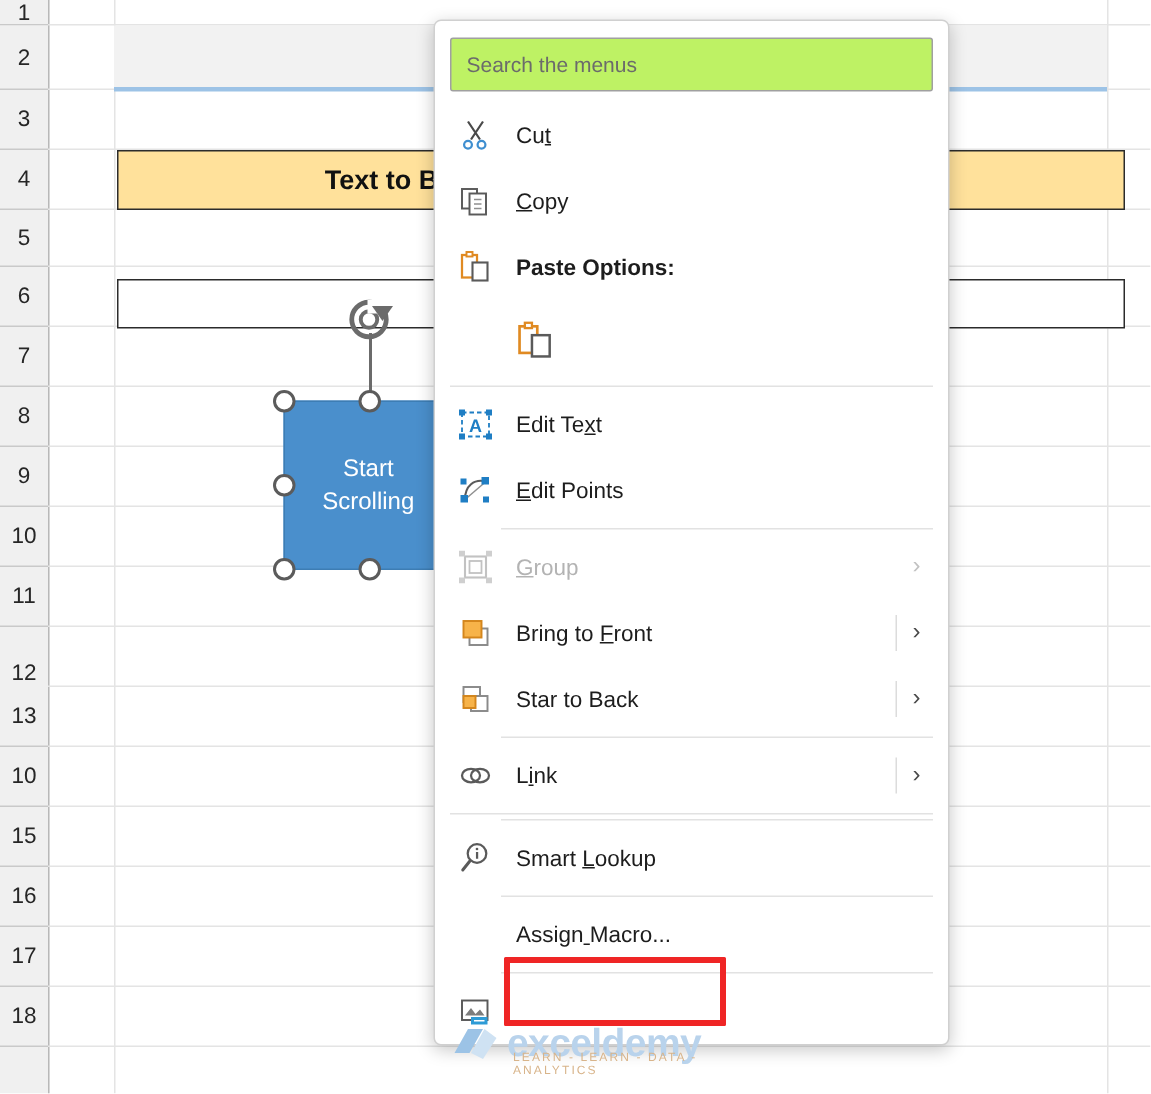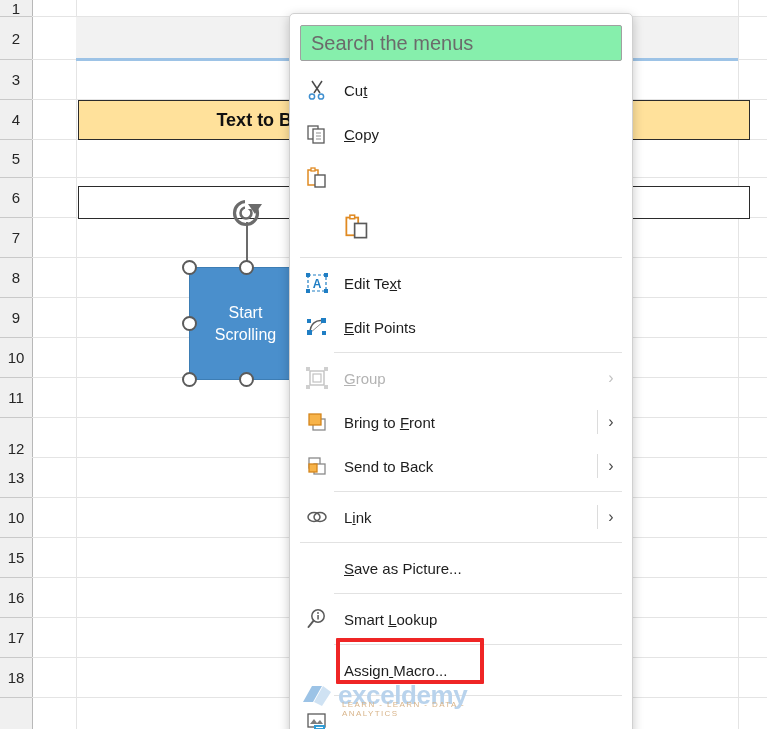--- a/index.html
+++ b/index.html
@@ -77,23 +77,23 @@
     border-radius:5px;
     box-shadow:0 3px 11px rgba(0,0,0,.22);
     z-index:40;
     overflow:hidden;
     font-size:15px;color:#1d1d1d;
   }
   #search-wrap{padding:11px 10px 7px 10px;}
   #search-input{
     width:100%;box-sizing:border-box;height:36px;
     border:1px solid #a0a0a0;border-radius:2px;
-    padding:0 10px;font-size:20px;color:#333;
+    padding:0 10px;font-size:14px;color:#333;
     font-family:"Liberation Sans", sans-serif;
-    background:#86efac;outline:none;
+    background:#bef264;outline:none;
   }
   #search-input::placeholder{color:#6b6b6b;}
   .mi{
     position:relative;display:flex;align-items:center;
     height:44px;padding:0 8px 0 10px;cursor:default;
   }
   .mi .ico{width:34px;height:30px;display:flex;align-items:center;justify-content:center;flex:0 0 34px;}
   .mi .lbl{flex:1;white-space:nowrap;padding-left:10px;}
   .mi.bold .lbl{font-weight:bold;}
   .mi.disabled .lbl{color:#b3b3b3;}
@@ -228,20 +228,21 @@
         <span class="lbl"><span class="ul">C</span>opy</span>
       </div>
       <div class="mi bold">
         <span class="ico">
           <svg width="22" height="22" viewBox="0 0 22 22">
             <rect x="2" y="3" width="10" height="15" fill="#fff" stroke="#e08a22" stroke-width="1.5"></rect>
             <rect x="5" y="1" width="4" height="3" fill="#fff" stroke="#e08a22" stroke-width="1.3"></rect>
             <rect x="9" y="8" width="10" height="12" fill="#fff" stroke="#5a5a5a" stroke-width="1.4"></rect>
           </svg>
         </span>
+        <span class="lbl">Paste Options:</span>
       </div>
       <div id="paste-row">
         <svg width="26" height="26" viewBox="0 0 22 22">
           <rect x="2" y="3" width="10" height="15" fill="#fff" stroke="#e08a22" stroke-width="1.5"></rect>
           <rect x="5" y="1" width="4" height="3" fill="#fff" stroke="#e08a22" stroke-width="1.3"></rect>
           <rect x="9" y="8" width="10" height="12" fill="#fff" stroke="#5a5a5a" stroke-width="1.4"></rect>
         </svg>
       </div>
       <div class="sep full"></div>
       <div class="mi">
@@ -297,41 +298,37 @@
         <span class="chev">›</span>
       </div>
       <div class="mi">
         <span class="ico">
           <svg width="22" height="22" viewBox="0 0 22 22">
             <rect x="3" y="3" width="11" height="10" fill="#fff" stroke="#8a8a8a" stroke-width="1.3"></rect>
             <rect x="8" y="9" width="11" height="10" fill="#fff" stroke="#8a8a8a" stroke-width="1.3"></rect>
             <rect x="3" y="9" width="8" height="8" fill="#f7b349" stroke="#d4861c" stroke-width="1.3"></rect>
           </svg>
         </span>
-        <span class="lbl">Send to Back</span>
+        <span class="lbl">Star to Back</span>
         <span class="vdiv"></span>
         <span class="chev">›</span>
       </div>
       <div class="sep"></div>
       <div class="mi">
         <span class="ico">
           <svg width="22" height="22" viewBox="0 0 22 22">
             <ellipse cx="8" cy="11" rx="6" ry="4.5" fill="none" stroke="#5a5a5a" stroke-width="1.5"></ellipse>
             <ellipse cx="14" cy="11" rx="6" ry="4.5" fill="none" stroke="#5a5a5a" stroke-width="1.5"></ellipse>
           </svg>
         </span>
         <span class="lbl">L<span class="ul">i</span>nk</span>
         <span class="vdiv"></span>
         <span class="chev">›</span>
       </div>
       <div class="sep full"></div>
-      <div class="mi">
-        <span class="ico"></span>
-        <span class="lbl"><span class="ul">S</span>ave as Picture...</span>
-      </div>
       <div class="sep"></div>
       <div class="mi">
         <span class="ico">
           <svg width="22" height="22" viewBox="0 0 22 22">
             <circle cx="12" cy="8" r="6.2" fill="none" stroke="#5a5a5a" stroke-width="1.5"></circle>
             <path d="M7.4 12.8 L2.5 19" stroke="#5a5a5a" stroke-width="2" stroke-linecap="round"></path>
             <circle cx="12" cy="5" r="0.9" fill="#5a5a5a"></circle>
             <rect x="11.3" y="7" width="1.5" height="4.5" fill="#5a5a5a"></rect>
           </svg>
         </span>

